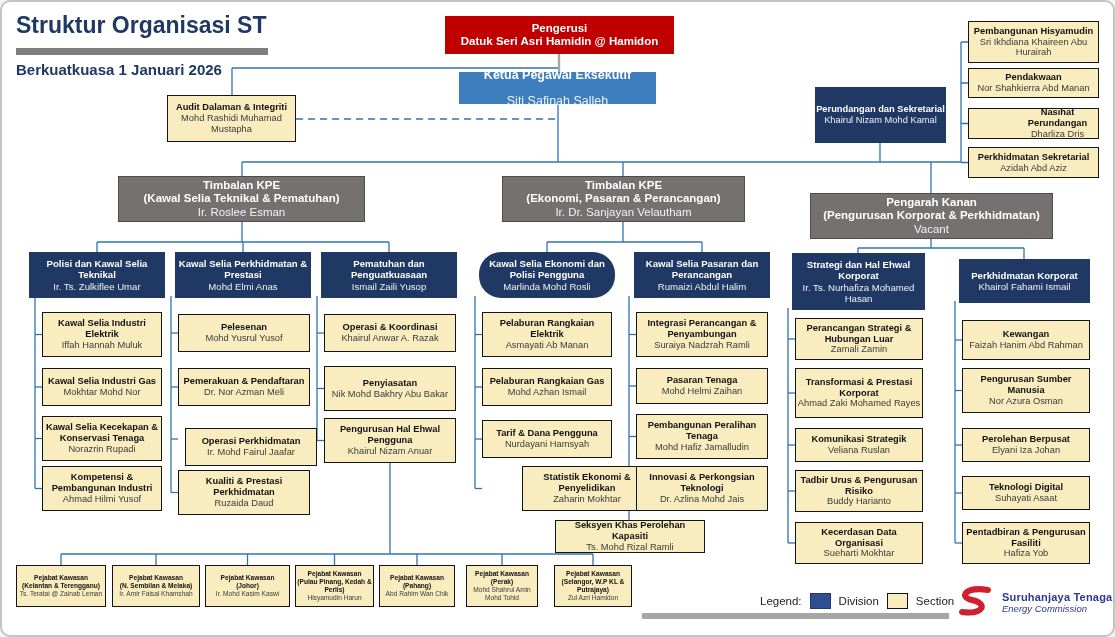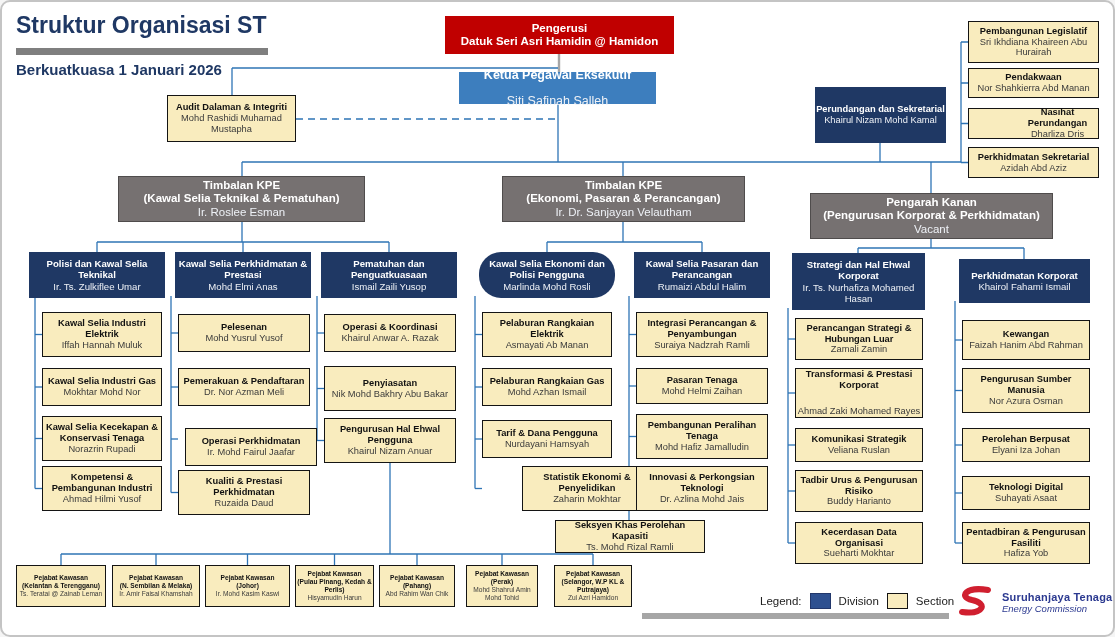--- a/index.html
+++ b/index.html
@@ -278,21 +278,21 @@
       <div class="nm">Dr. Azlina Mohd Jais</div>
     </div>
     <div class="box navy fs-div" style="left: 790px; top: 251px; width: 133px; height: 57px;">
       <div class="b">Strategi dan Hal Ehwal Korporat</div>
       <div class="nm">Ir. Ts. Nurhafiza Mohamed Hasan</div>
     </div>
     <div class="box cream fs-sec" style="left: 793px; top: 316px; width: 128px; height: 42px;">
       <div class="b">Perancangan Strategi &amp; Hubungan Luar</div>
       <div class="nm">Zamali Zamin</div>
     </div>
-    <div class="box cream fs-sec" style="left: 793px; top: 366px; width: 128px; height: 50px; justify-content: space-between;">
+    <div class="box cream fs-sec" style="left: 793px; top: 366px; width: 128px; height: 50px;">
       <div class="b">Transformasi &amp; Prestasi Korporat</div>
       <div class="nm">Ahmad Zaki Mohamed Rayes</div>
     </div>
     <div class="box cream fs-sec" style="left: 793px; top: 426px; width: 128px; height: 34px;">
       <div class="b">Komunikasi Strategik</div>
       <div class="nm">Veliana Ruslan</div>
     </div>
     <div class="box cream fs-sec" style="left: 793px; top: 468px; width: 128px; height: 42px;">
       <div class="b">Tadbir Urus &amp; Pengurusan Risiko</div>
       <div class="nm">Buddy Harianto</div>
@@ -319,21 +319,21 @@
     </div>
     <div class="box cream fs-sec" style="left: 960px; top: 474px; width: 128px; height: 34px;">
       <div class="b">Teknologi Digital</div>
       <div class="nm">Suhayati Asaat</div>
     </div>
     <div class="box cream fs-sec" style="left: 960px; top: 520px; width: 128px; height: 42px;">
       <div class="b">Pentadbiran &amp; Pengurusan Fasiliti</div>
       <div class="nm">Hafiza Yob</div>
     </div>
     <div class="box cream fs-sec" style="left: 966px; top: 19px; width: 131px; height: 42px;">
-      <div class="b">Pembangunan Legislatif</div>
+      <div class="b">Pembangunan Hisyamudin</div>
       <div class="nm">Sri Ikhdiana Khaireen Abu Hurairah</div>
     </div>
     <div class="box cream fs-sec" style="left: 966px; top: 66px; width: 131px; height: 30px;">
       <div class="b">Pendakwaan</div>
       <div class="nm">Nor Shahkierra Abd Manan</div>
     </div>
     <div class="box cream fs-sec" style="left: 966px; top: 106px; width: 131px; height: 31px; padding-left: 48px;">
       <div class="b">Nasihat Perundangan</div>
       <div class="nm">Dharliza Dris</div>
     </div>

